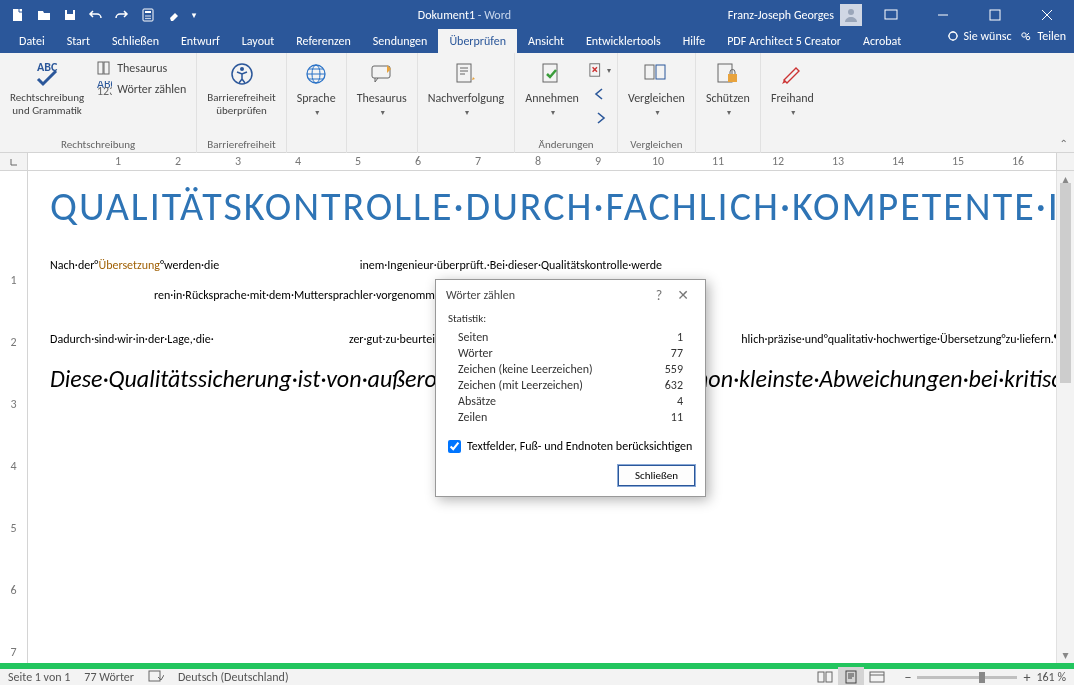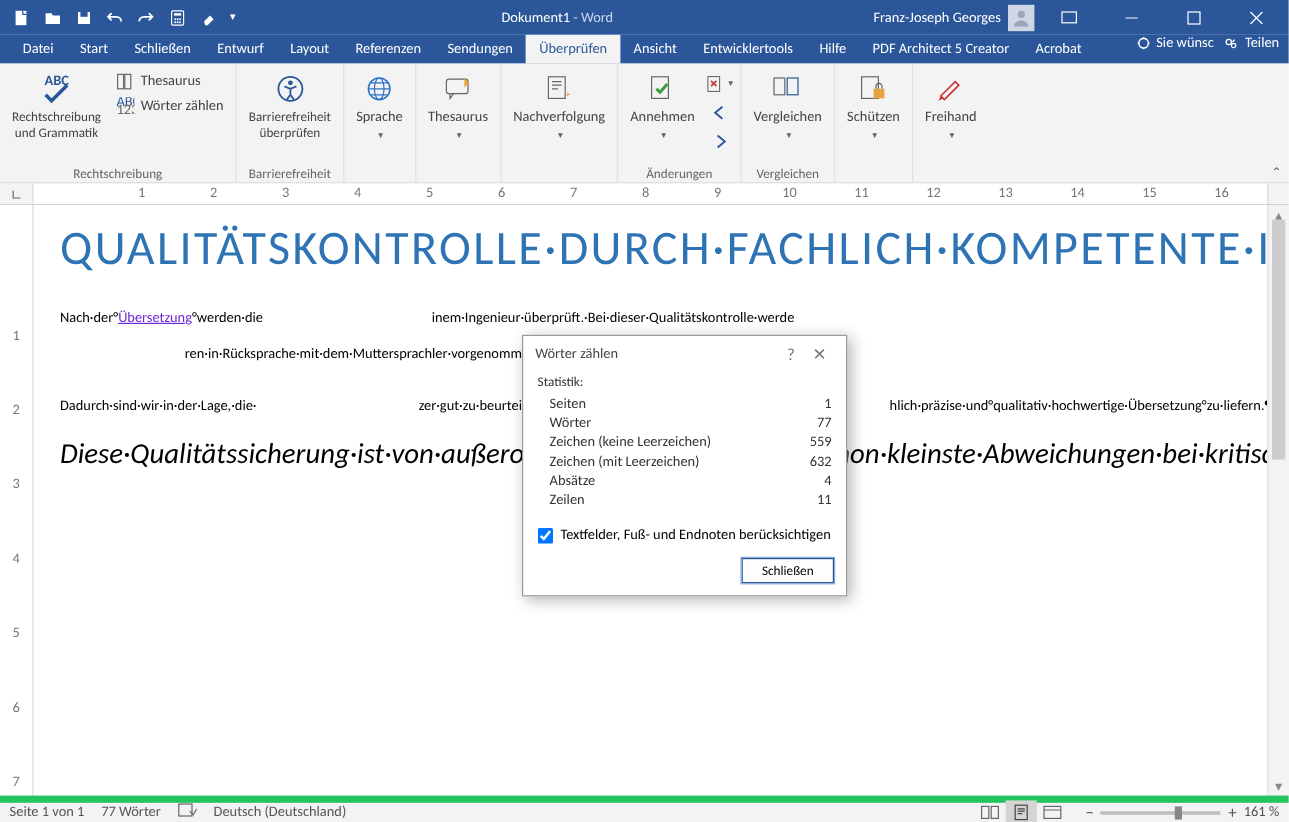--- a/index.html
+++ b/index.html
@@ -40,38 +40,38 @@
 .ruler-body .rnums{position:absolute;top:1px;left:0;right:0;display:flex;font-size:9px;color:#777}
 .ruler-body .rnums span{width:60px;text-align:center}
 .ruler-right{width:18px;border-left:1px solid #d4d4d4;background:#f3f3f3}
 .docwrap{position:absolute;top:171px;left:0;right:0;bottom:22px;background:#f0f0f0;display:flex}
 .vruler{width:28px;background:#fff;border-right:1px solid #d4d4d4;position:relative}
 .vruler .vnums{position:absolute;left:0;right:0;display:flex;flex-direction:column;font-size:9px;color:#777;align-items:center}
 .vruler .vnums span{height:62px}
 .docarea{flex:1;background:#fff;position:relative;overflow:hidden;padding:14px 30px 10px 22px}
 .docarea h1{font-family:"Calibri Light","Calibri",sans-serif;font-weight:400;color:#2e74b5;font-size:40px;letter-spacing:2px;line-height:1.08;margin-bottom:18px}
 .docarea p{font-family:"Calibri",sans-serif;font-size:24px;color:#000;line-height:1.25;margin-bottom:14px}
-.docarea .link{color:#6d28d9;text-decoration:underline}
+.docarea .link{color:#a16207;}
 .docarea .ital{font-style:italic}
 .scroll-v{width:18px;background:#f3f3f3;border-left:1px solid #e1e1e1;position:relative}
 .scroll-v .thumb{position:absolute;top:12px;left:3px;right:3px;height:200px;background:#cdcdcd}
 .scroll-v .arr{position:absolute;left:0;right:0;height:16px;display:flex;align-items:center;justify-content:center;color:#888}
 .statusbar{position:absolute;bottom:0;left:0;right:0;height:22px;background:#f3f3f3;border-top:6px solid #22c55e;display:flex;align-items:center;font-size:11px;color:#555;padding:0 8px;gap:14px}
 .statusbar .spc{flex:1}
 .viewbtns{display:flex;gap:0}
 .viewbtns .vb{width:26px;height:20px;display:flex;align-items:center;justify-content:center;border:1px solid transparent}
 .viewbtns .vb.active{background:#d4d4d4}
 .zoom{display:flex;align-items:center;gap:6px}
 .zoom .track{width:100px;height:3px;background:#c0c0c0;position:relative}
 .zoom .track .knob{position:absolute;top:-4px;left:62px;width:6px;height:11px;background:#888}
 .dialog{position:absolute;top:279px;left:435px;width:271px;background:#fff;border:1px solid #999;box-shadow:3px 3px 12px rgba(0,0,0,.3);z-index:50}
 .dlg-title{height:30px;display:flex;align-items:center;padding:0 10px;font-size:12px;color:#444}
 .dlg-title .dts{flex:1}
 .dlg-title .dx{width:24px;text-align:center;color:#777;cursor:pointer;font-size:14px}
-.dlg-body{padding:2px 12px 8px 12px;font-size:11px;color:#333}
+.dlg-body{padding:2px 22px 8px 12px;font-size:11px;color:#333}
 .dlg-body .hdr{font-size:11px;margin-bottom:4px}
 .statrow{display:flex;padding:1px 0 1px 10px}
 .statrow .k{flex:1}
 .statrow .v{width:40px;text-align:right}
 .dlg-check{display:flex;align-items:center;gap:6px;padding:6px 12px;font-size:11px}
 .dlg-check input{width:13px;height:13px}
 .dlg-foot{padding:6px 10px 10px 10px;display:flex;justify-content:flex-end}
 .dlg-foot button{padding:3px 16px;font-size:11px;background:#fdfdfd;border:1px solid #2b579a;outline:1px solid #88a8d6;cursor:pointer}
 .caret{font-size:8px;color:#666;margin-left:2px}
 </style>

